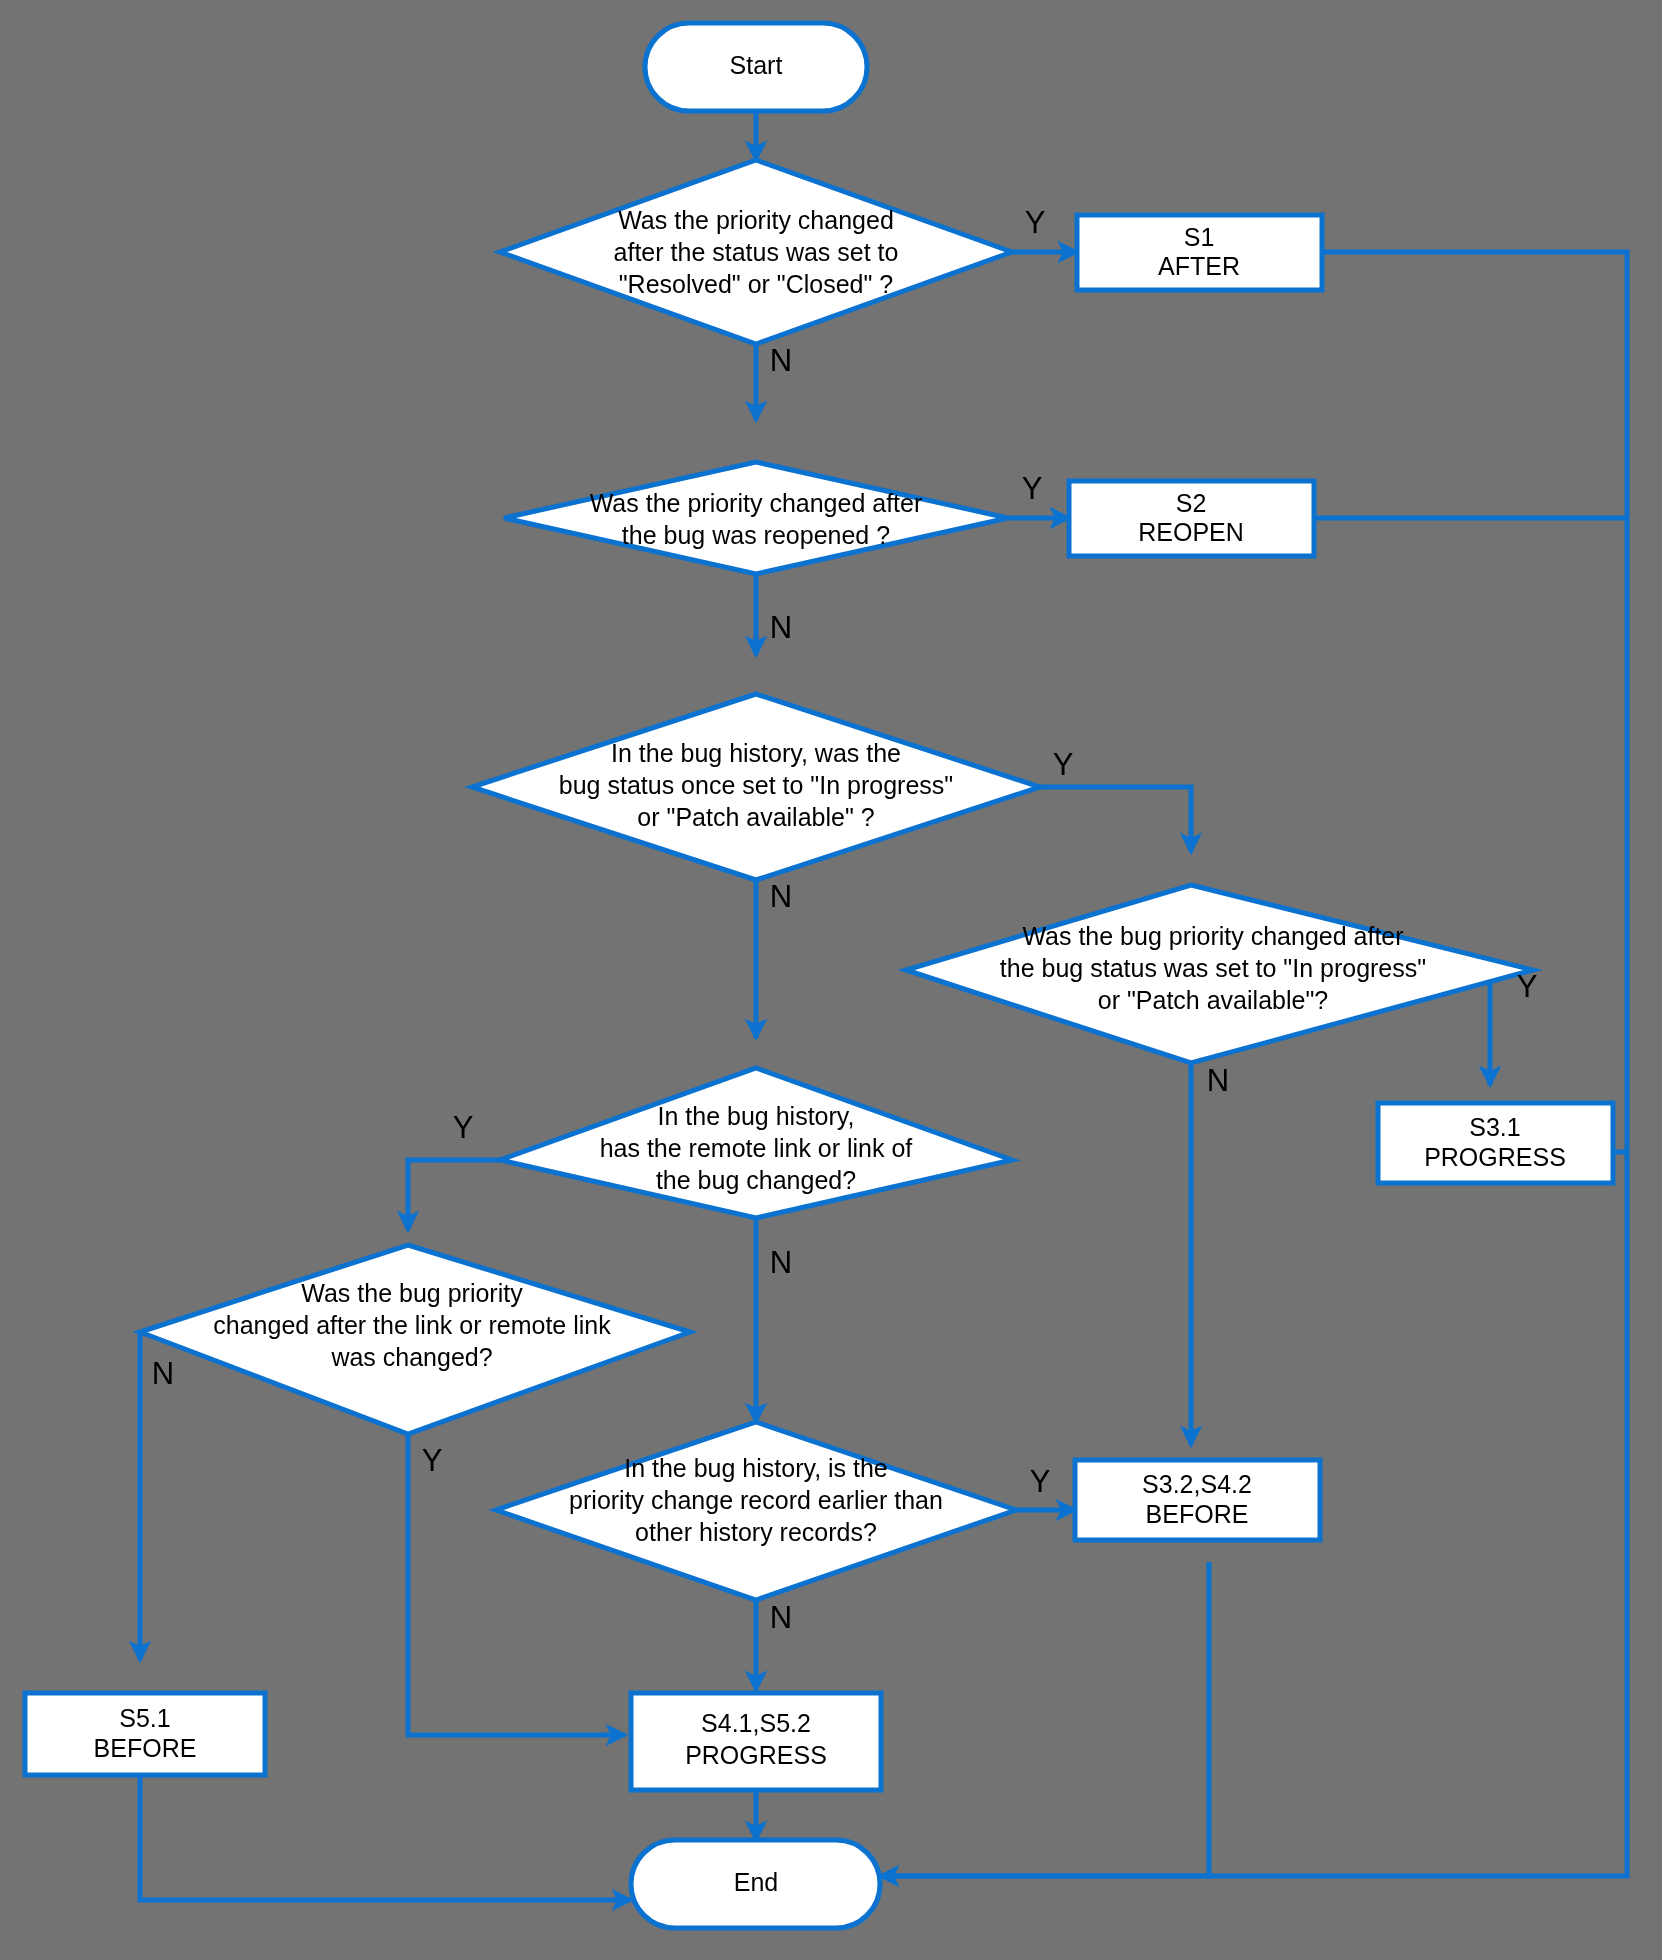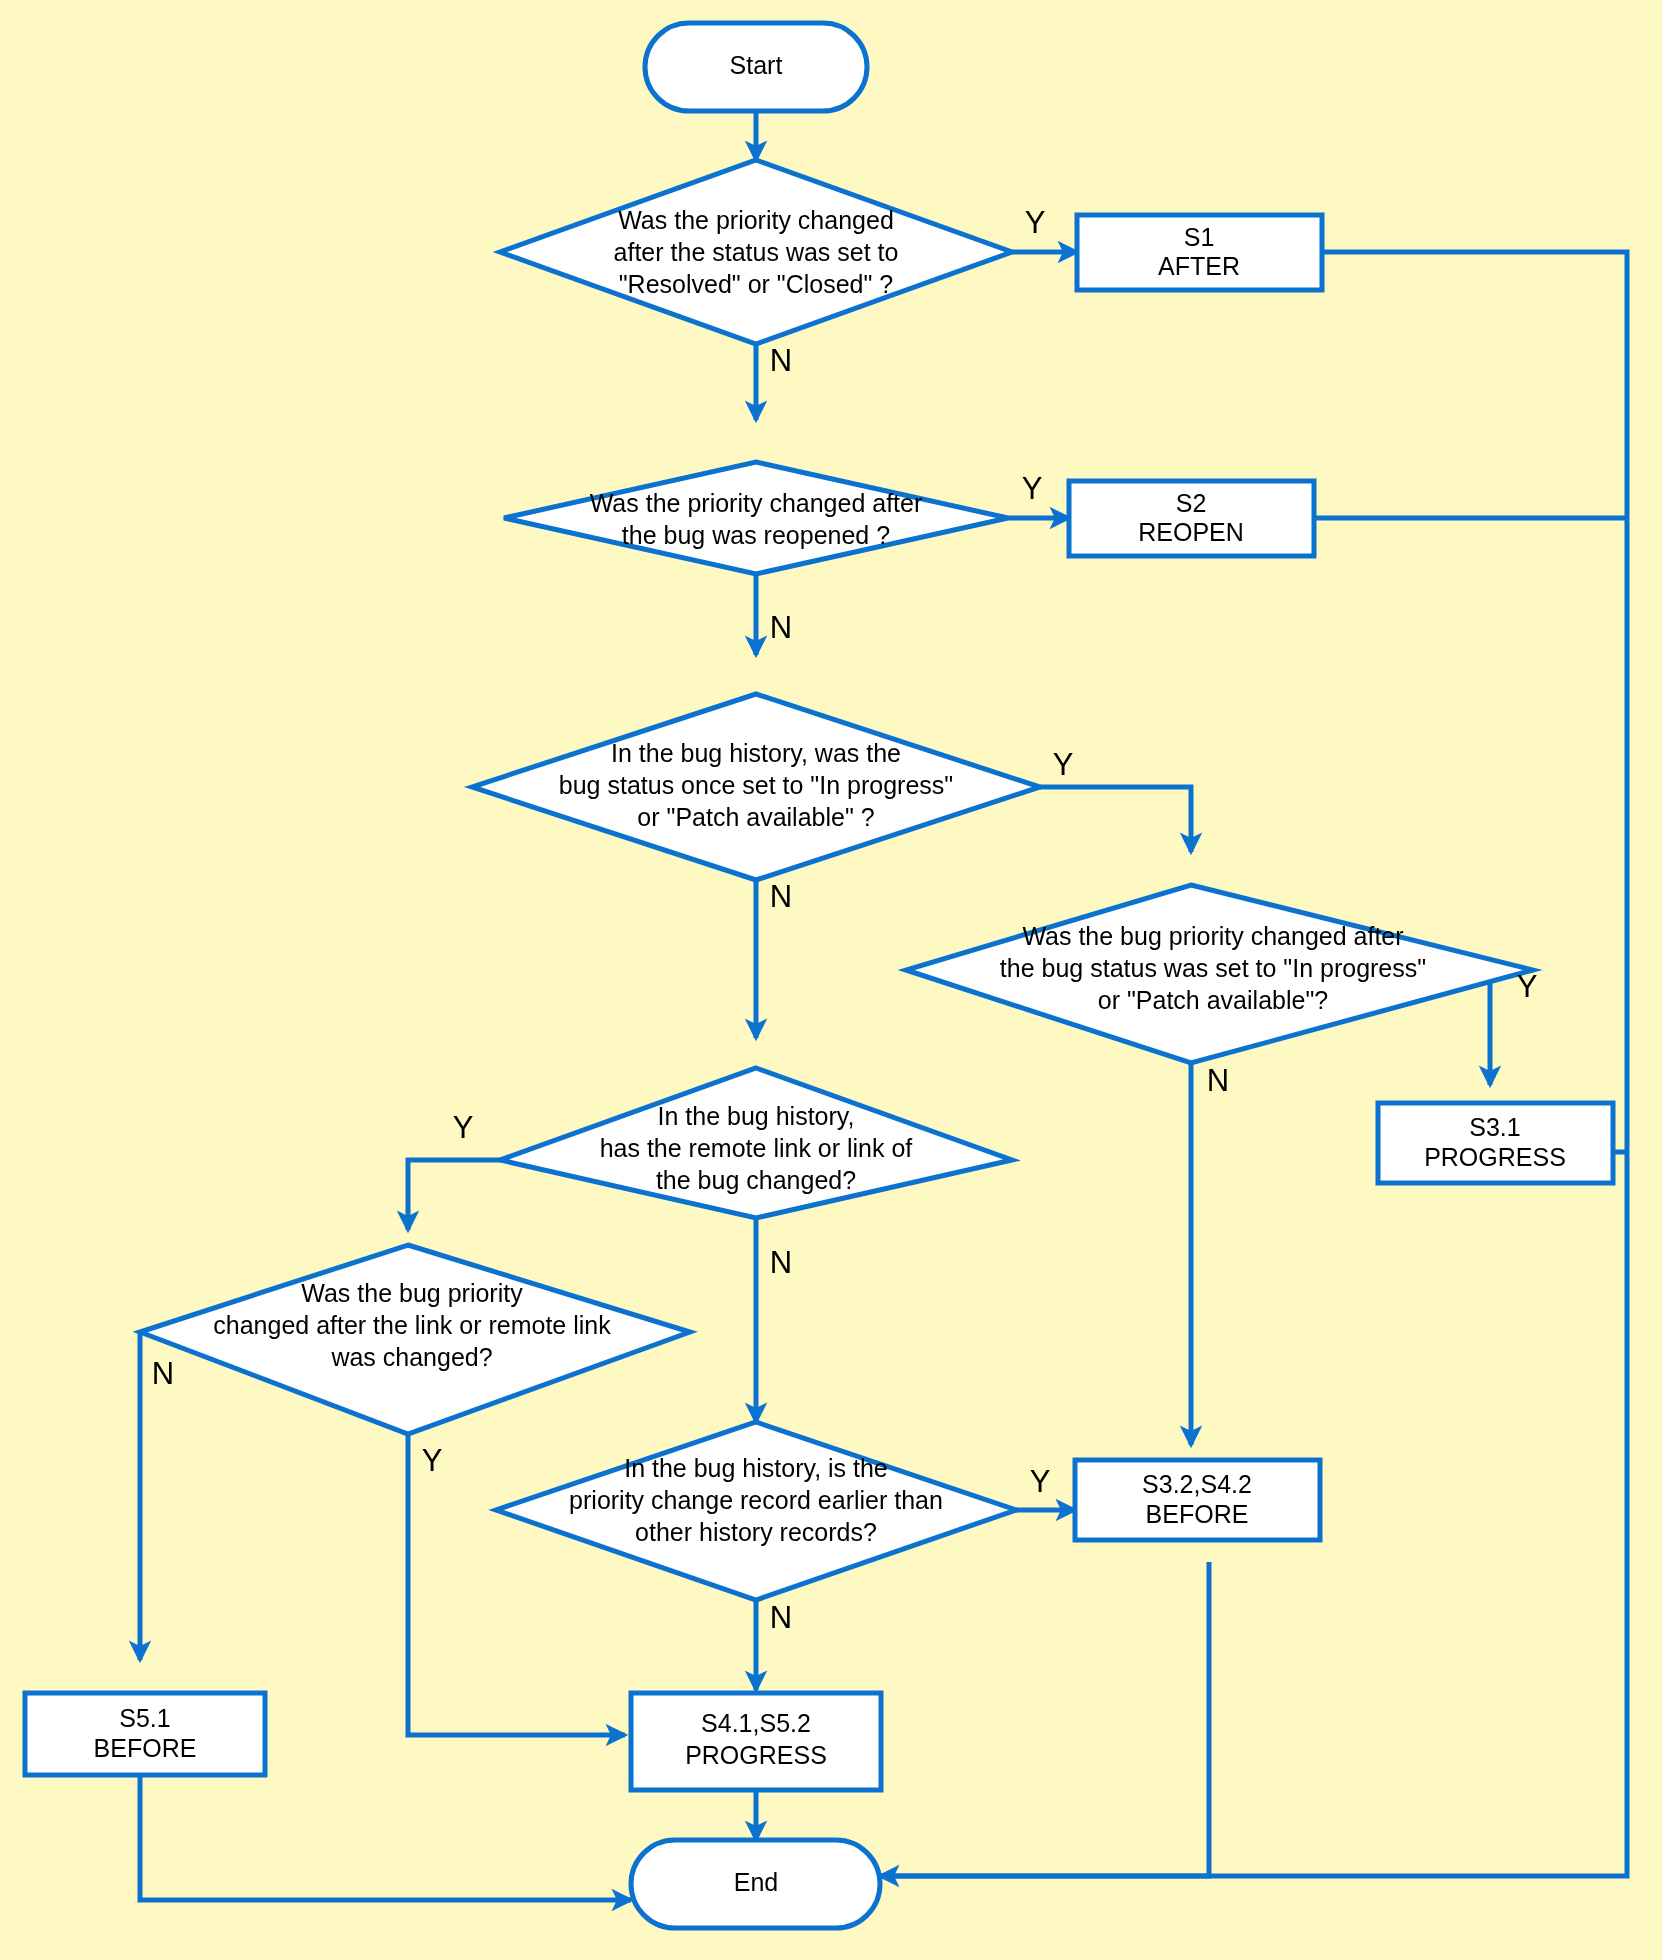--- a/index.html
+++ b/index.html
@@ -7,21 +7,21 @@
     padding: 0;
     background: #ffffff;
   }
   body {
     font-family: "Liberation Sans", sans-serif;
   }
   #canvas-wrap {
     position: relative;
     width: 1662px;
     height: 1960px;
-    background: #fef9c3;
+    background: #737373;
     overflow: hidden;
   }
   svg#flowchart {
     position: absolute;
     left: 0;
     top: 0;
     width: 1662px;
     height: 1960px;
     display: block;
   }

